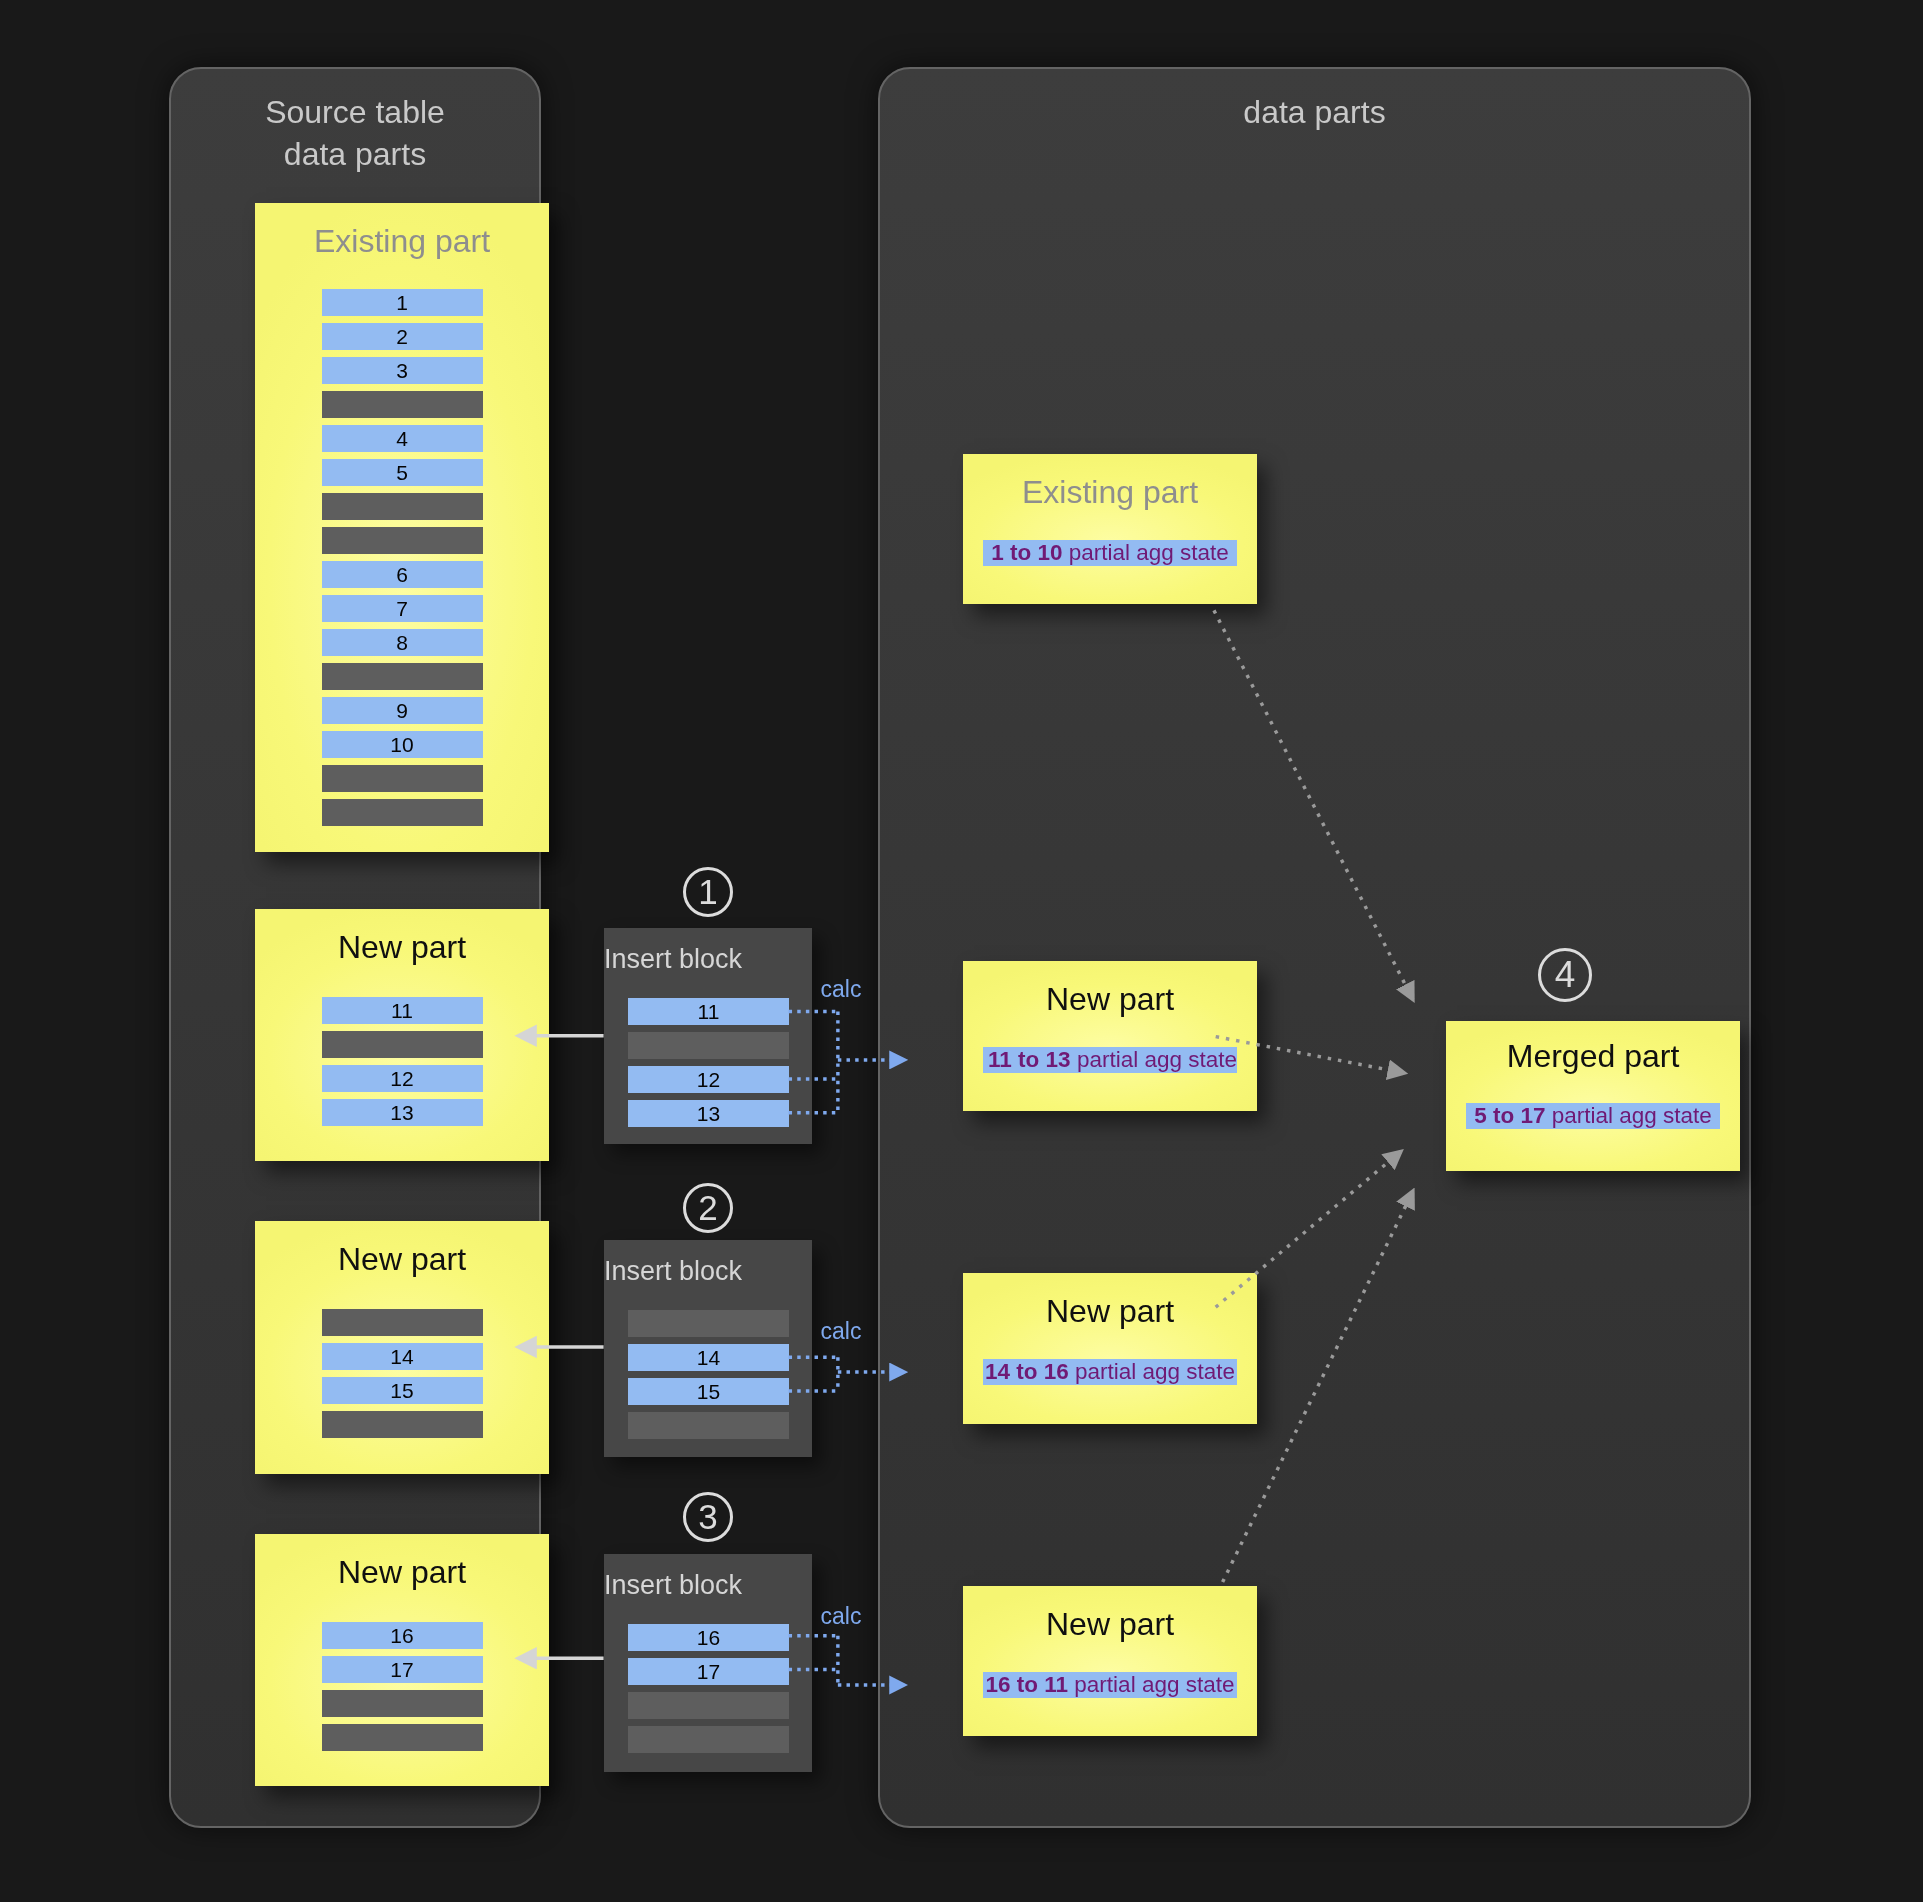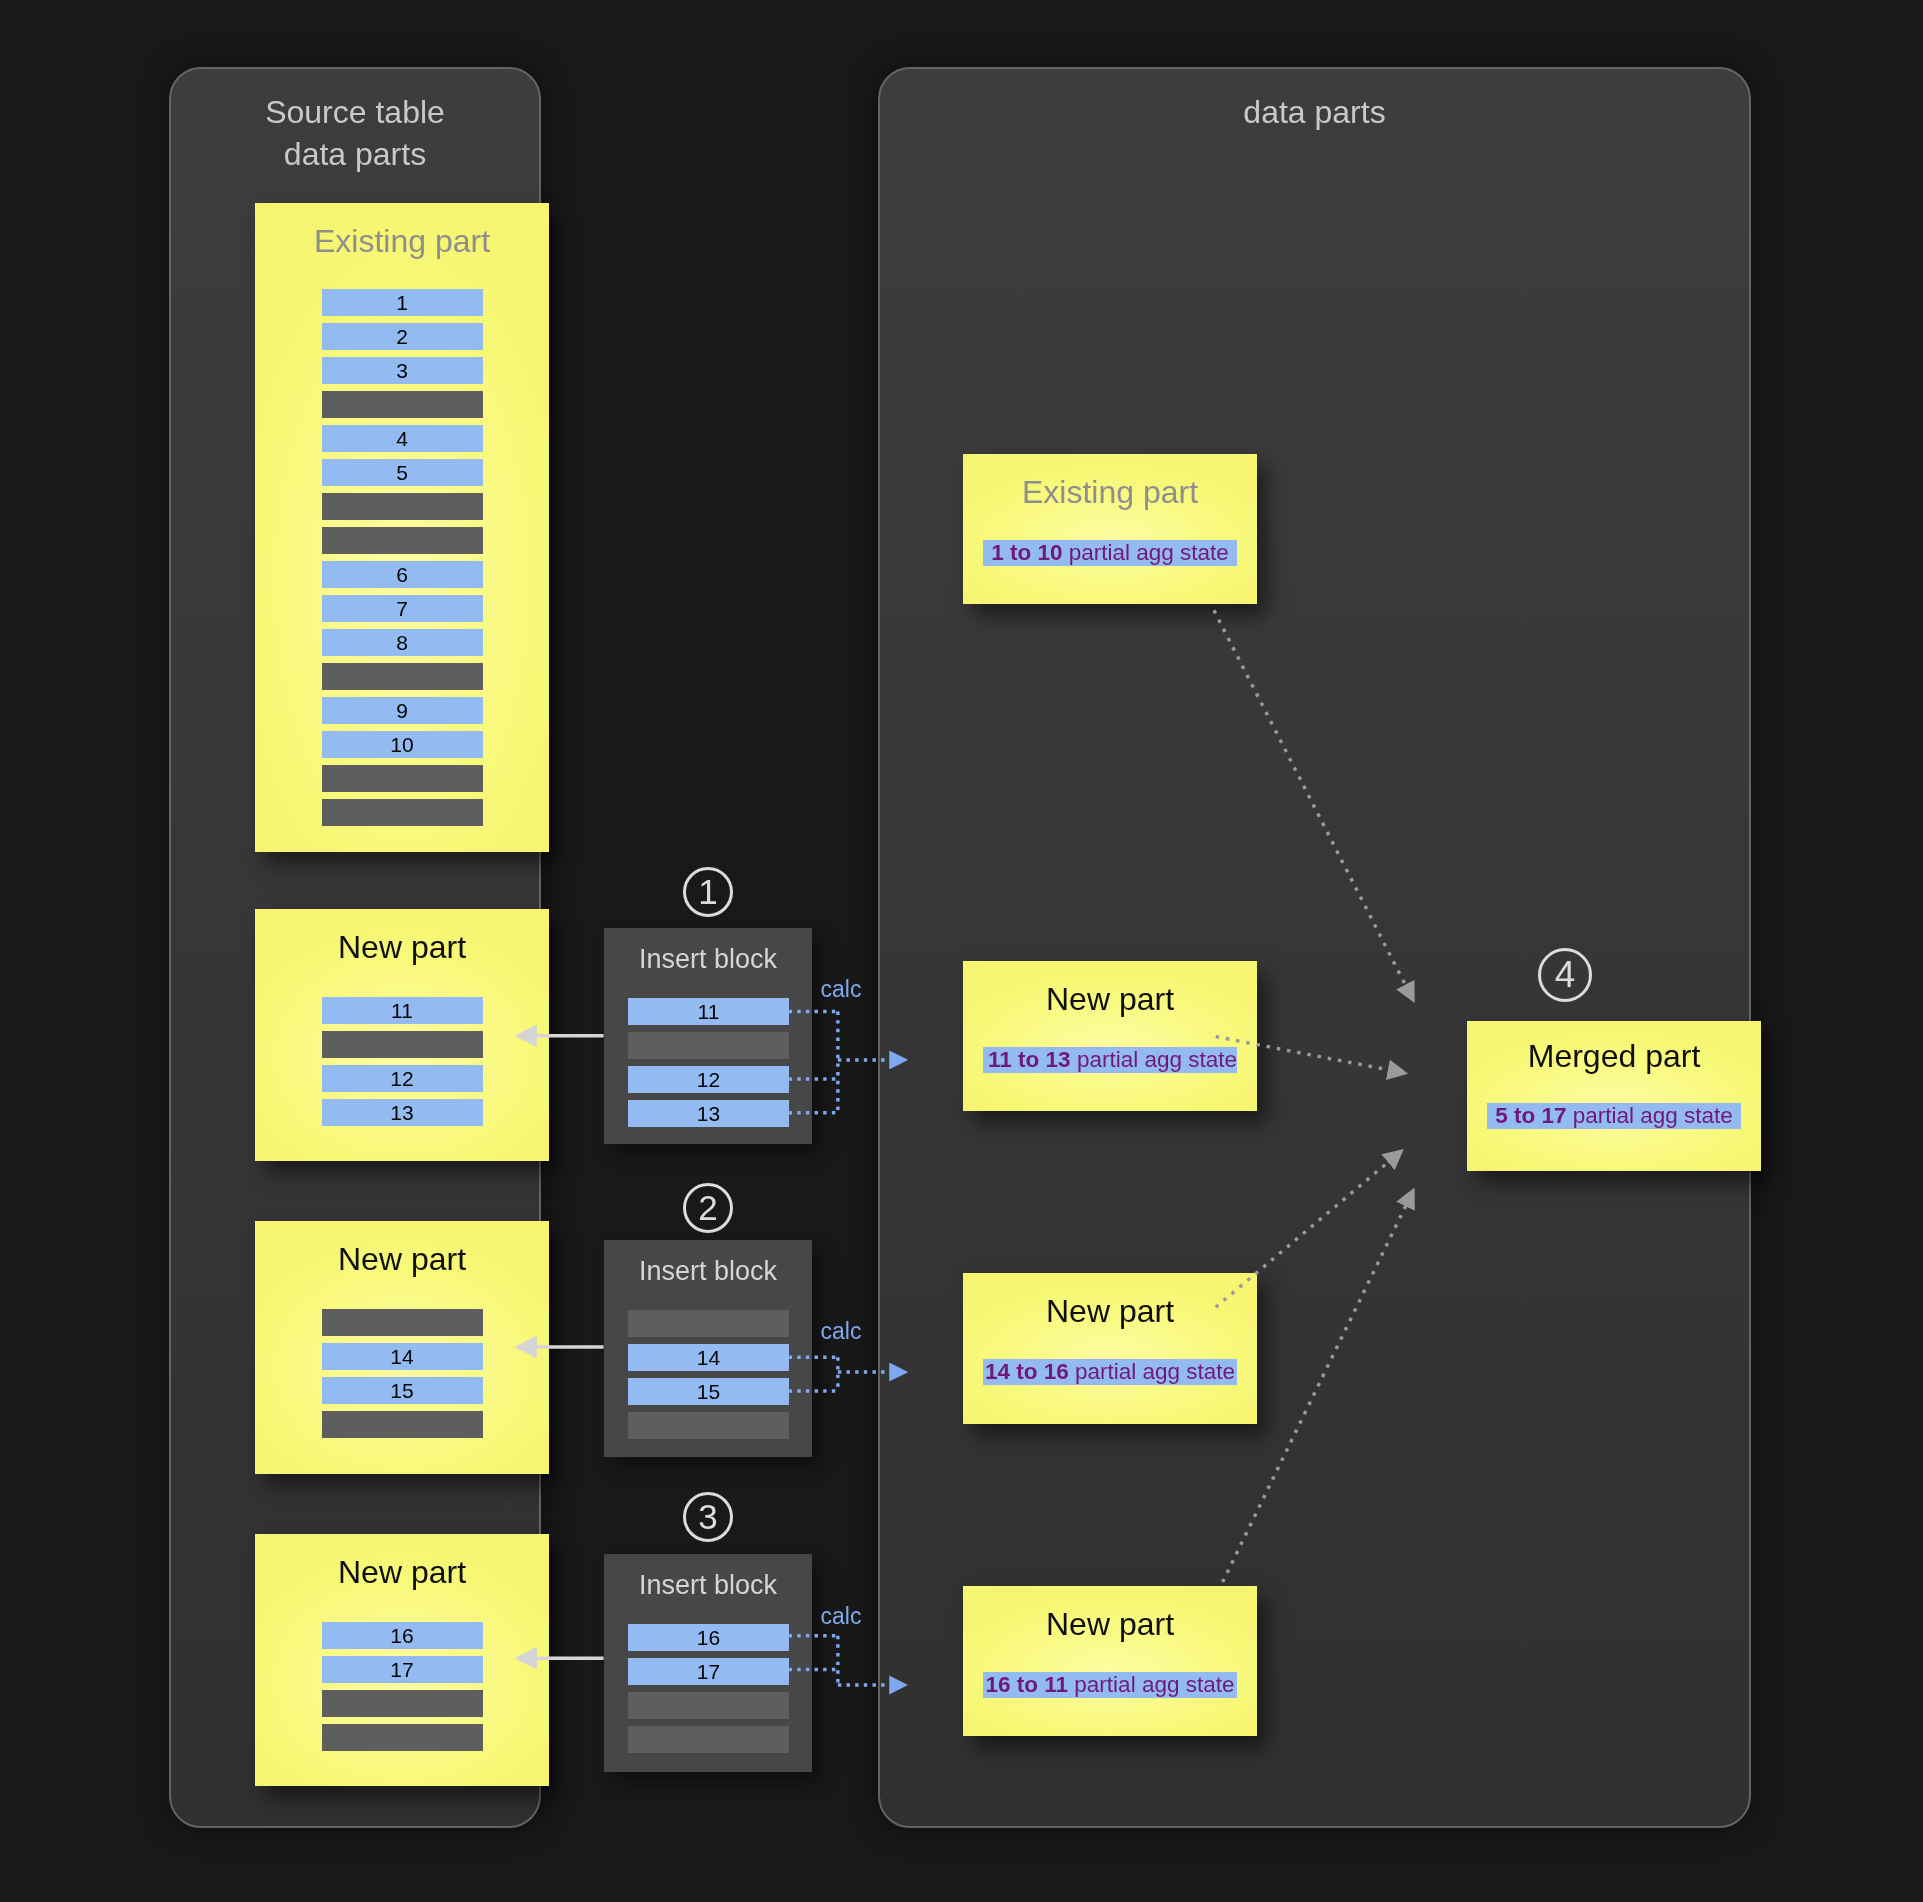--- a/index.html
+++ b/index.html
@@ -18,21 +18,21 @@
   .part-title{position:absolute;top:19px;left:0;right:0;text-align:center;
               font-size:32px;line-height:38px;color:#101010;font-weight:400;}
   .part-title.muted{color:#8e8e8e;}
   .rows{position:absolute;left:0;right:0;display:flex;flex-direction:column;
         align-items:center;gap:7px;}
   .row{width:161px;height:27px;font-size:21px;line-height:27px;text-align:center;color:#050505;}
   .row.blue{background:#93bbf2;}
   .row.gray{background:#5e5e5e;}
   .insert-block{position:absolute;left:604px;width:208px;background:#474747;
                 box-shadow:8.6px 10.4px 17.3px rgba(0,0,0,.45);}
-  .insert-title{position:absolute;top:15.6px;left:0;right:0;text-align:center;
+  .insert-title{position:absolute;top:15.6px;left:0;right:0;text-align:left;
                 font-size:27px;color:#d6d6d6;}
   .insert-block .rows{left:24px;right:auto;align-items:flex-start;}
   .agg-strip{position:absolute;left:20px;width:254px;height:26px;background:#93bbf2;
              text-align:center;font-size:22.5px;line-height:26px;color:#701a75;white-space:nowrap;}
   .agg-strip b{font-weight:700;}
   .step-circle{position:absolute;width:50px;height:50px;border:3.5px solid #dcdcdc;
                border-radius:50%;box-sizing:border-box;text-align:center;
                font-size:35px;line-height:43px;color:#dcdcdc;}
   .step-circle.big{width:54px;height:54px;font-size:37px;line-height:47px;}
   .calc-label{position:absolute;width:86px;text-align:center;font-size:23px;
@@ -129,21 +129,21 @@
       </div>
     </div>
 
     <div class="part" style="left:35px;top:1517px;width:294px;height:150px;">
       <div class="part-title">New part</div>
       <div class="agg-strip" style="top:86px;">
         <b>16 to 11</b><span> partial agg state</span>
       </div>
     </div>
 
-    <div class="part" style="left:539px;top:952px;width:294px;height:150px;">
+    <div class="part" style="left:518px;top:952px;width:294px;height:150px;">
       <div class="part-title" style="top:15.6px;">Merged part</div>
       <div class="agg-strip" style="top:82px;">
         <b>5 to 17</b><span> partial agg state</span>
       </div>
     </div>
   </div>
 
   <div class="step-circle" style="left:683px;top:867px;">1</div>
   <div class="insert-block" style="top:928px;height:216px;">
     <div class="insert-title">Insert block</div>

